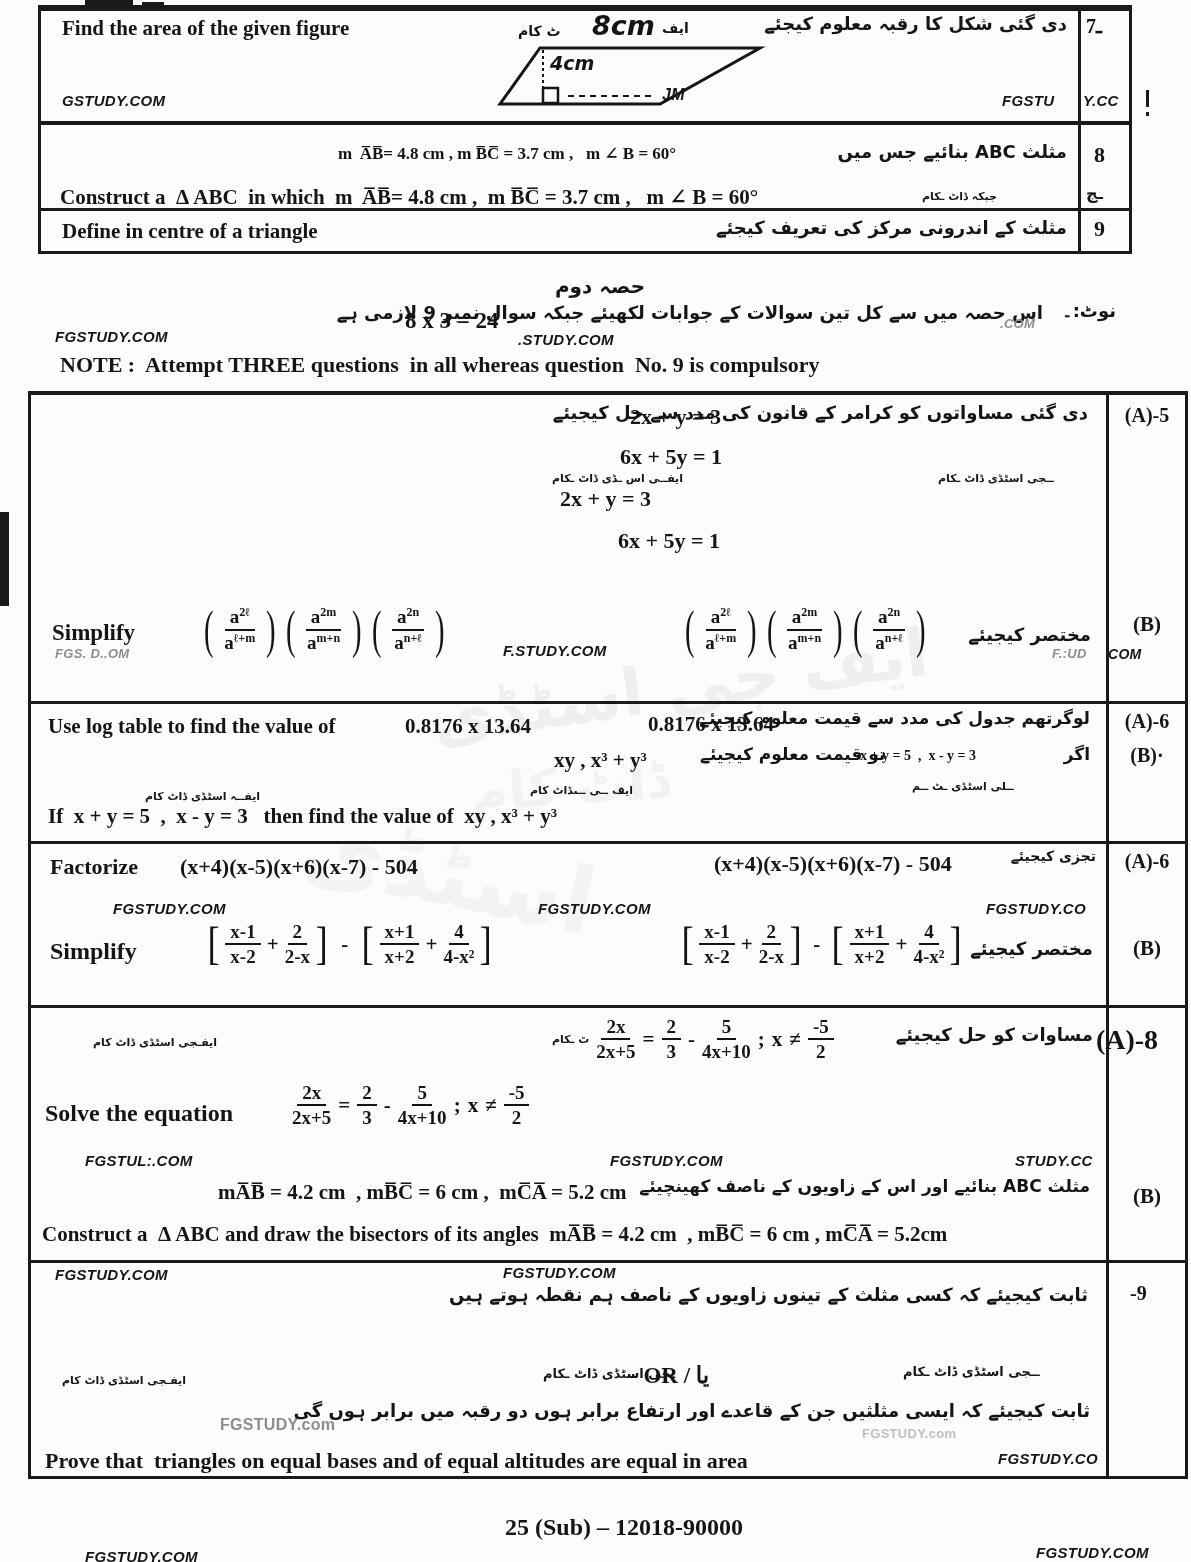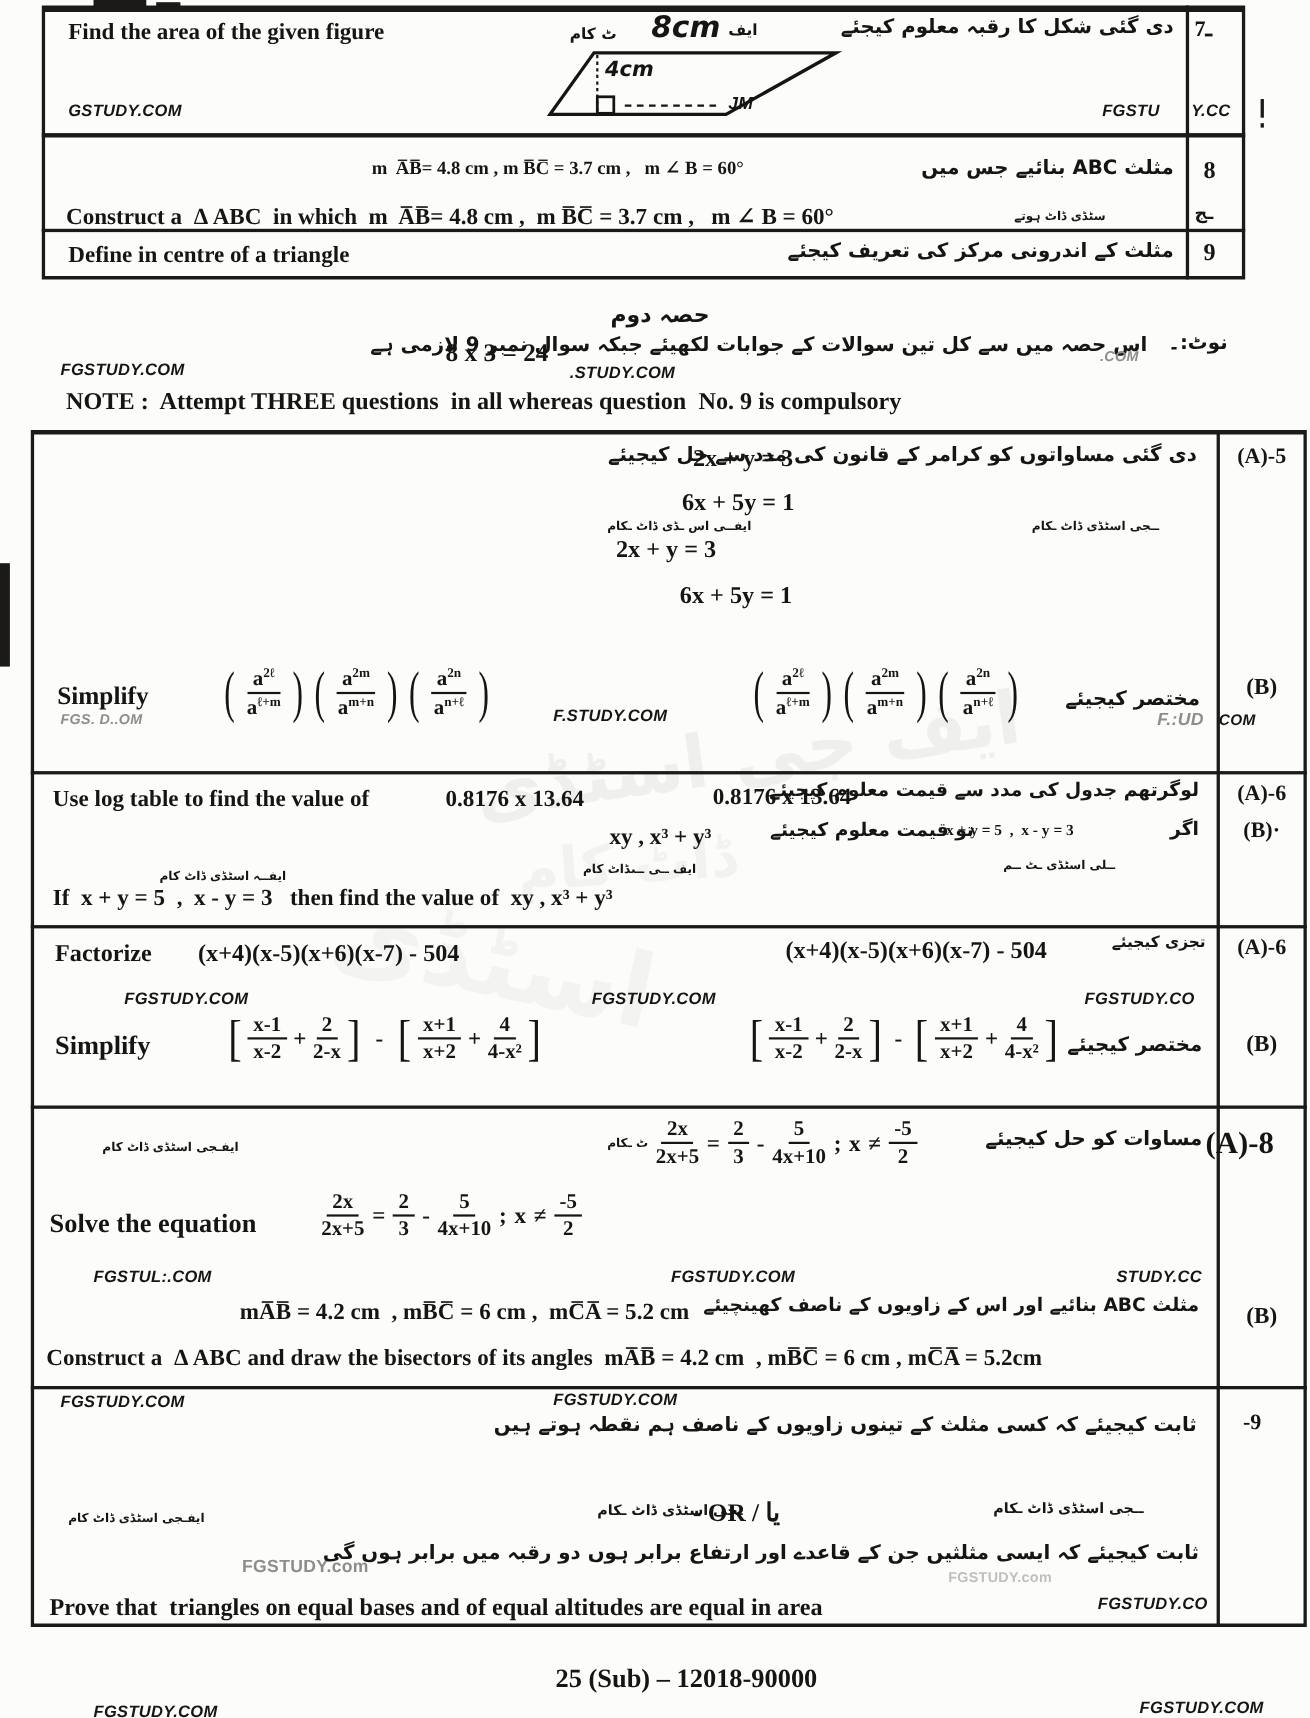--- a/index.html
+++ b/index.html
@@ -59,21 +59,21 @@
   <div class="abs" style="left:550px;top:52px;font-size:19px;font-style:italic;font-weight:700;font-family:'DejaVu Sans',sans-serif;">4cm</div>
   <div class="abs wm" style="left:662px;top:86px;font-size:16px;">JM</div>
   <div class="abs wm" style="left:62px;top:92px;">GSTUDY.COM</div>
   <div class="abs wm" style="left:1002px;top:92px;">FGSTU</div>
   <div class="abs wm" style="left:1083px;top:92px;">Y.CC</div>
 
   <div class="abs en" style="left:338px;top:143px;font-size:17px;">m  A̅B̅= 4.8 cm , m B̅C̅ = 3.7 cm ,   m ∠ B = 60°</div>
   <div class="abs ur" style="right:124px;top:141px;font-size:18px;">مثلث ABC بنائیے جس میں</div>
   <div class="abs en" style="left:1094px;top:142px;font-size:22px;">8</div>
   <div class="abs ur" style="left:1086px;top:184px;font-size:16px;">ـج</div>
-  <div class="abs ur tinyur" style="left:922px;top:190px;">سٹڈی ڈاٹ ہوتے</div>
+  <div class="abs ur tinyur" style="left:922px;top:190px;">جبکہ ڈاٹ ـکام</div>
   <div class="abs en" style="left:60px;top:184px;font-size:21px;">Construct a  Δ ABC  in which  m  A̅B̅= 4.8 cm ,  m B̅C̅ = 3.7 cm ,   m ∠ B = 60°</div>
 
   <div class="abs en" style="left:62px;top:219px;font-size:21px;">Define in centre of a triangle</div>
   <div class="abs ur" style="right:124px;top:217px;font-size:18px;">مثلث کے اندرونی مرکز کی تعریف کیجئے</div>
   <div class="abs en" style="left:1094px;top:216px;font-size:22px;">9</div>
 
   <div class="abs ur lbl" style="left:540px;top:274px;width:120px;font-size:20px;">حصہ دوم</div>
   <div class="abs en" style="left:405px;top:308px;font-size:23px;">8 x 3 = 24</div>
   <div class="abs wm" style="left:518px;top:331px;">.STUDY.COM</div>
   <div class="abs ur" style="right:148px;top:302px;font-size:18px;">اس حصہ میں سے کل تین سوالات کے جوابات لکھیئے جبکہ سوال نمبر 9  لازمی ہے</div>
@@ -136,21 +136,21 @@
       </span>
     <span class="paren">)</span>
     <span class="paren">(</span>
     <span class="frac">
         <span class="n"><span>a</span><sup class="fs">2n</sup></span>
         <span class="d"><span>a</span><sup class="fs">n+ℓ</sup></span>
       </span>
     <span class="paren">)</span>
   </div>
   <div class="abs ur" style="right:100px;top:624px;font-size:18px;">مختصر کیجیئے</div>
-  <div class="abs wm wm-gray" style="left:1052px;top:646px;font-size:16px;text-align:center;">F.:UD</div>
+  <div class="abs wm wm-gray" style="left:1052px;top:646px;font-size:13px;text-align:center;">F.:UD</div>
   <div class="abs en lbl" style="left:1108px;top:612px;width:78px;font-size:21px;">(B)</div>
   <div class="abs wm" style="left:1108px;top:646px;font-size:14px;">COM</div>
 
   <div class="abs en" style="left:48px;top:714px;font-size:21px;">Use log table to find the value of</div>
   <div class="abs en" style="left:405px;top:714px;font-size:21px;">0.8176 x 13.64</div>
   <div class="abs en" style="left:648px;top:712px;font-size:21px;">0.8176 x 13.64</div>
   <div class="abs ur" style="right:101px;top:708px;font-size:17px;">لوگرتھم جدول کی مدد سے قیمت معلوم کیجیئے</div>
   <div class="abs en lbl" style="left:1108px;top:710px;width:78px;font-size:20px;">(A)-6</div>
 
   <div class="abs en" style="left:554px;top:748px;font-size:21px;">xy , x³ + y³</div>

